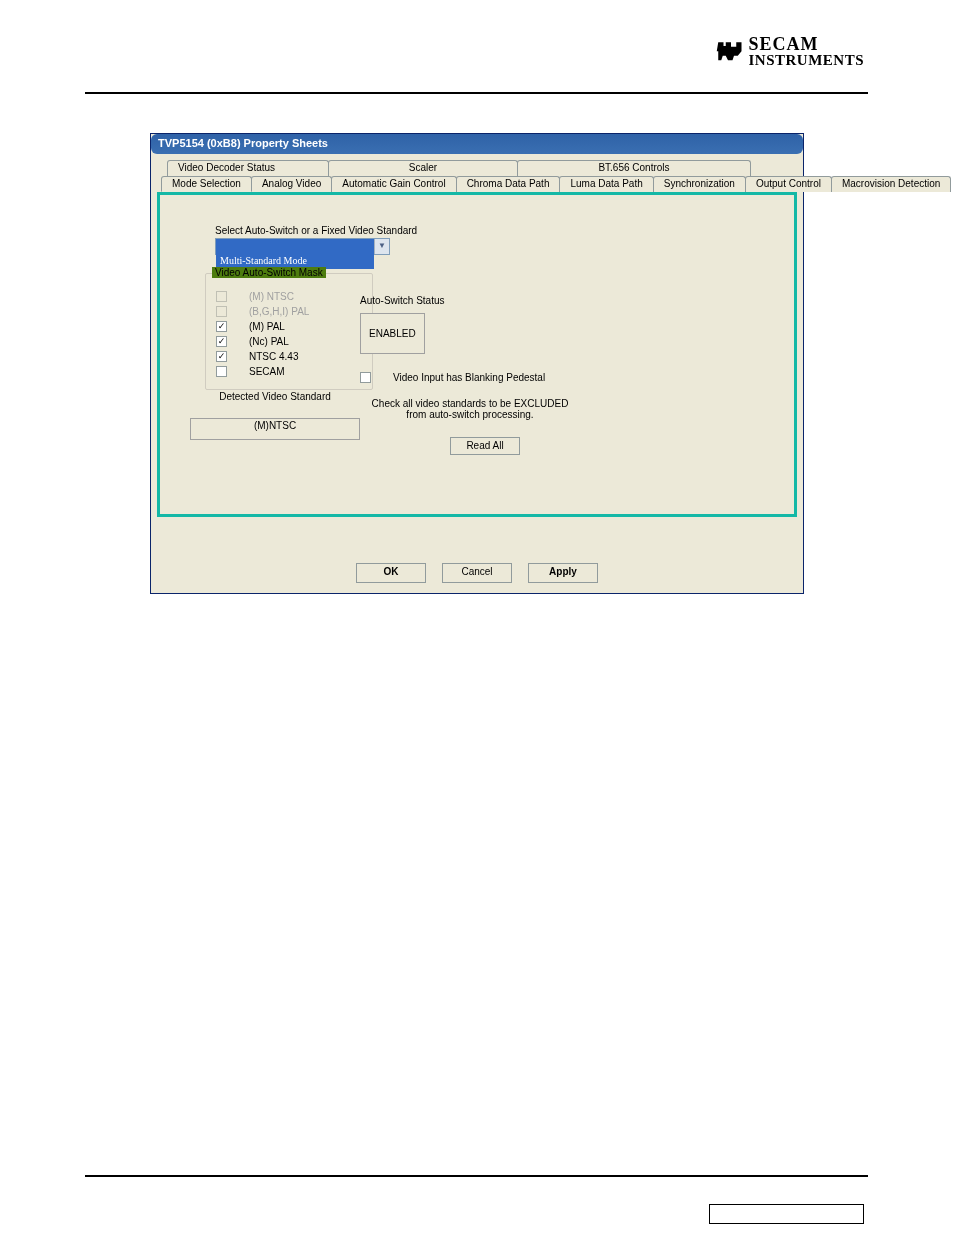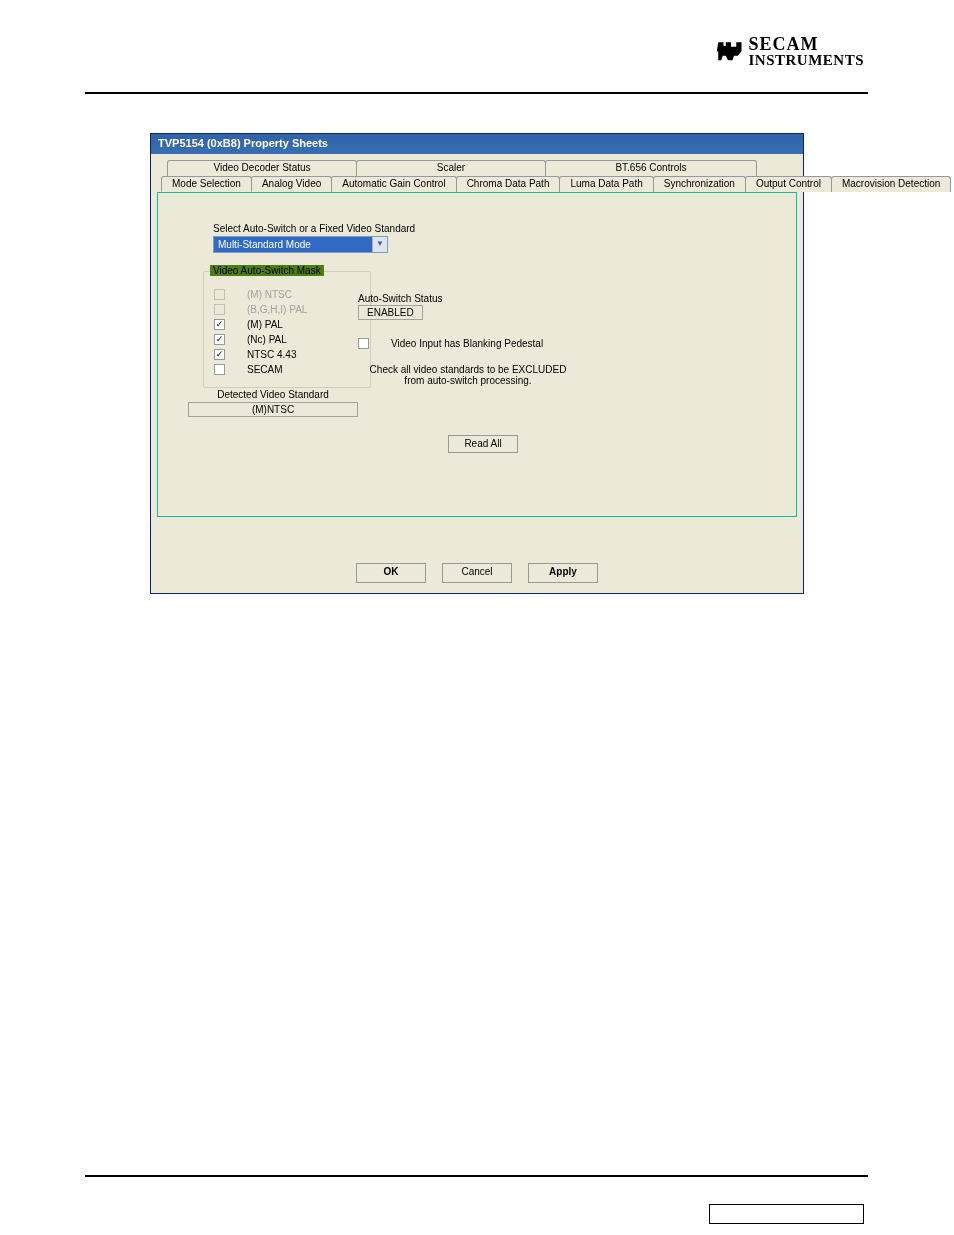--- a/index.html
+++ b/index.html
@@ -75,20 +75,21 @@
       font-size: 11px;
       padding: 3px 7px;
     }
     .titlebar {
       background: linear-gradient(#3668ac, #3f74b8);
       background: #3668ac;
     }
     .titlebar {
       background: #2f62a7;
       background: linear-gradient(#2f62a7,#3a6fb2);
+      border-radius: 6px;
     }
     .tabstrip {
       position: relative;
       height: 32px;
       margin: 6px 6px 0 6px;
     }
     .tabrow {
       position: absolute;
       white-space: nowrap;
       display: flex;
@@ -107,21 +108,21 @@
       color: #000;
       cursor: default;
     }
     .tab.active {
       background: #ECE9D8;
       border-bottom: 1px solid #ECE9D8;
       position: relative;
       z-index: 2;
     }
     .tabpanel {
-      border: 1px solid #14b8a6;
+      border: 3px solid #14b8a6;
       margin: 0 6px 6px 6px;
       background: #ECE9D8;
       min-height: 325px;
       padding: 30px 20px 20px 20px;
       position: relative;
     }
     .section-label {
       font-size: 10px;
       color: #000;
       margin-bottom: 2px;
@@ -131,22 +132,23 @@
       display: flex;
       width: 175px;
       height: 17px;
       border: 1px solid #7F9DB9;
     }
     .combo-input {
       flex: 1;
       background: #316AC5;
       color: #fff;
       font-size: 10px;
-      padding: 1px 4px;
+      padding: 15px 4px;
       line-height: 14px;
+      font-family: Liberation Serif, serif;
     }
     .combo-btn {
       width: 15px;
       background: #DDE5EE;
       border-left: 1px solid #A5B2C0;
       text-align: center;
       font-size: 8px;
       line-height: 14px;
       color: #4D6185;
     }
@@ -190,47 +192,47 @@
     .lbl-disabled { color: #A0A0A0; }
     .right-col {
       position: absolute;
       left: 200px;
       top: 100px;
       font-size: 10px;
     }
     .status-box {
       border: 1px solid #A0A0A0;
       background: #ECE9D8;
-      padding: 1px 8px;
+      padding: 14px 8px;
       font-size: 10px;
       display: inline-block;
-      margin-top: 1px;
+      margin-top: 7px;
     }
     .note {
       font-size: 10px;
       margin-top: 14px;
       text-align: center;
       width: 220px;
     }
     .detected {
       position: absolute;
       left: 30px;
       top: 196px;
       font-size: 10px;
       text-align: center;
     }
     .detected .field {
       border: 1px solid #A0A0A0;
       background: #ECE9D8;
       width: 170px;
-      height: 15px;
+      height: 22px;
       font-size: 10px;
       text-align: center;
       line-height: 13px;
-      margin-top: 2px;
+      margin-top: 16px;
     }
     .btn {
       border: 1px solid #919B9C;
       background: #ECE9D8;
       font-size: 10px;
       padding: 2px 0;
       text-align: center;
       cursor: default;
       margin-top: 32px;
     }
@@ -267,23 +269,23 @@
 
 <div class="hr-top"></div>
 
 <div class="dialog">
   <div class="titlebar">
     <span>TVP5154 (0xB8) Property Sheets</span>
   </div>
 
   <div class="tabstrip">
     <div class="tabrow back">
-      <div class="tab" style="width:190px;text-align:center">Video Decoder Status</div>
+      <div class="tab" style="width:162px;">Video Decoder Status</div>
       <div class="tab" style="width:190px;text-align:center">Scaler</div>
-      <div class="tab" style="width:212px;text-align:center">BT.656 Controls</div>
+      <div class="tab" style="width:234px;text-align:center">BT.656 Controls</div>
     </div>
     <div class="tabrow front">
       <div class="tab active">Mode Selection</div>
       <div class="tab">Analog Video</div>
       <div class="tab">Automatic Gain Control</div>
       <div class="tab">Chroma Data Path</div>
       <div class="tab">Luma Data Path</div>
       <div class="tab">Synchronization</div>
       <div class="tab">Output Control</div>
       <div class="tab">Macrovision Detection</div>

